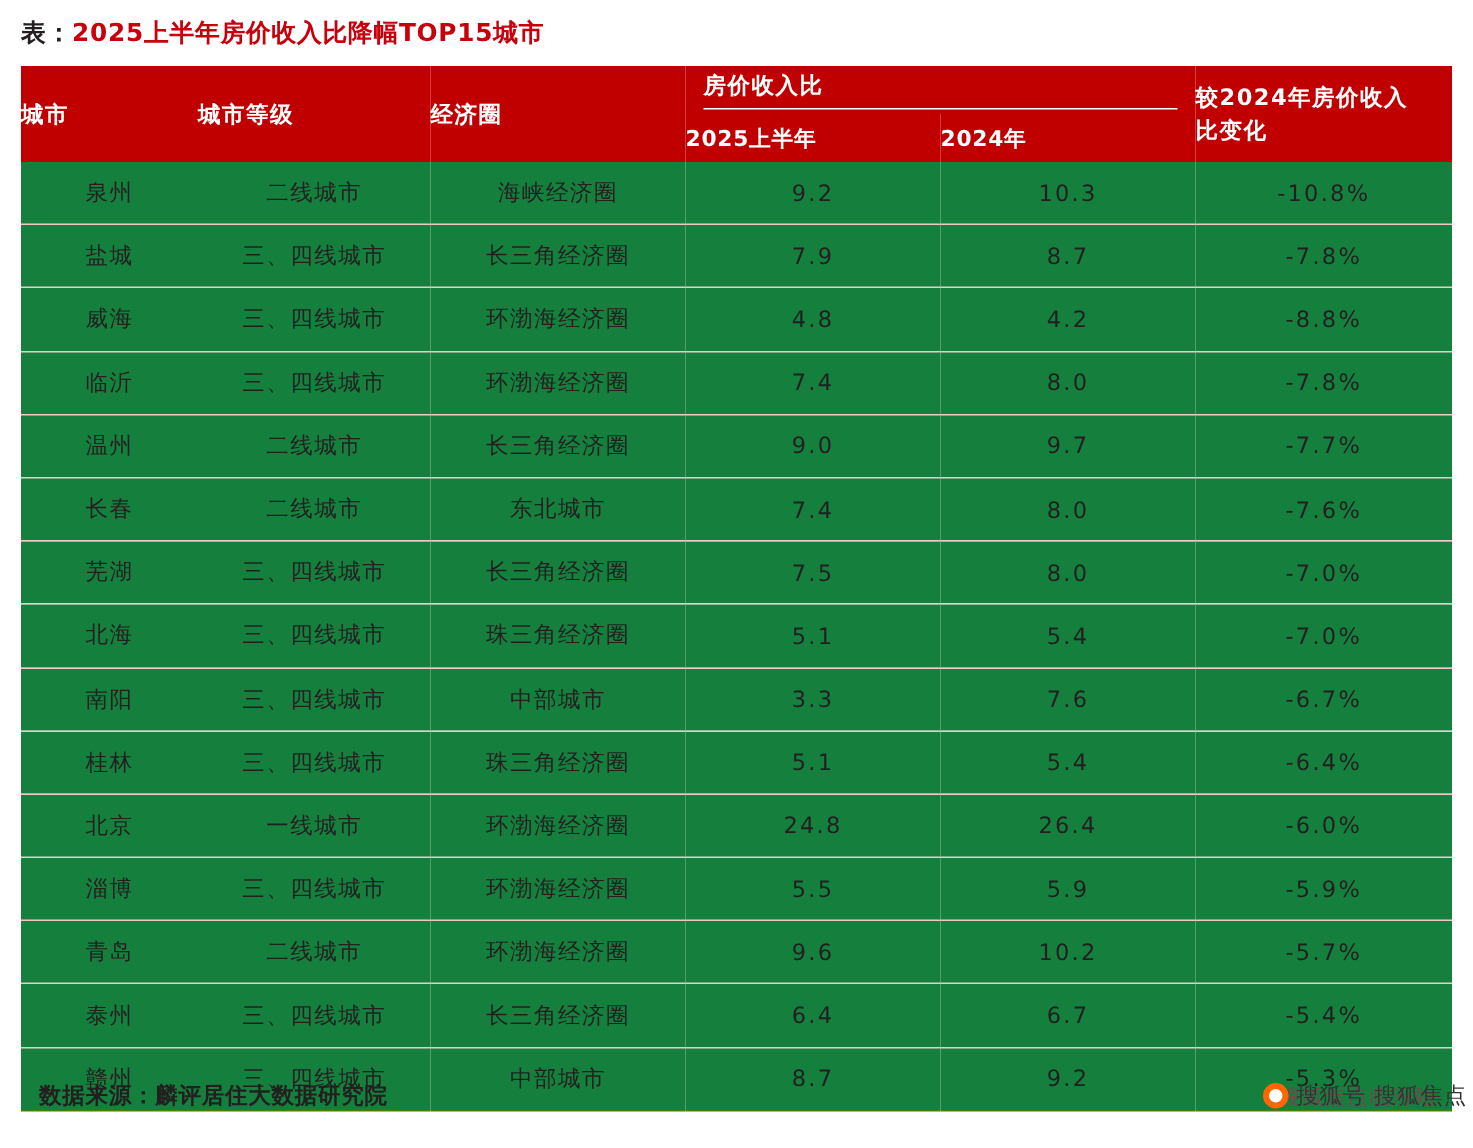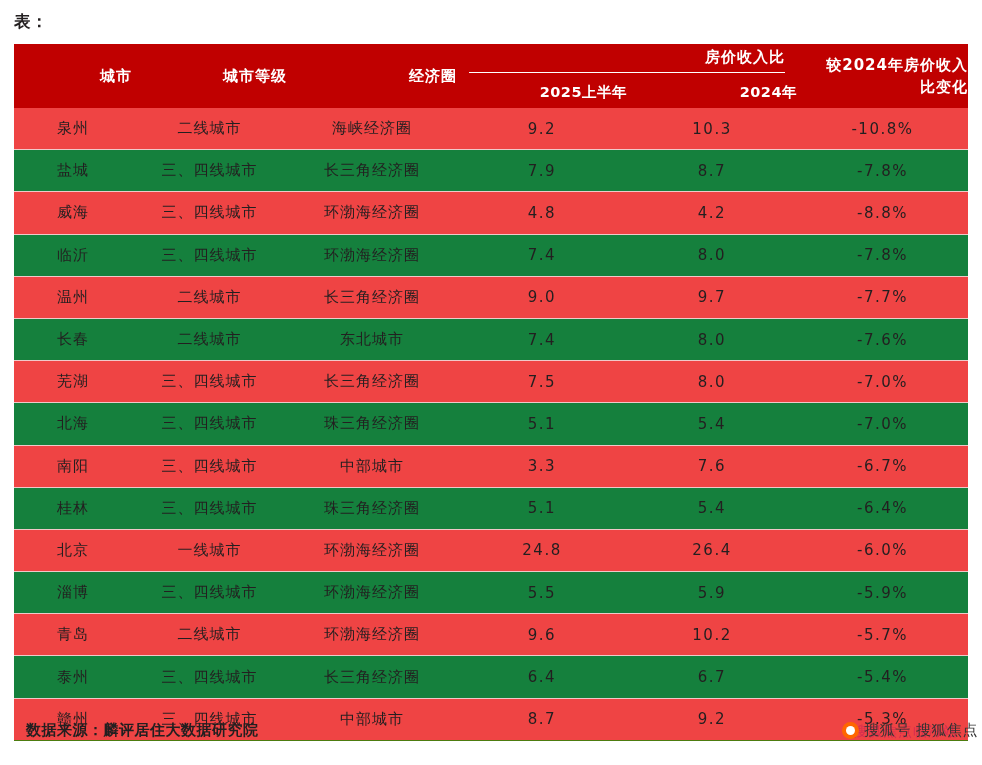--- a/index.html
+++ b/index.html
@@ -50,21 +50,21 @@
   }
   table.main {
     border-collapse: collapse;
     width: 954px;
     table-layout: fixed;
   }
   thead td, thead th {
     background: #c00000;
     color: #ffffff;
     font-weight: bold;
-    text-align: right;
+    text-align: left;
     vertical-align: middle;
     font-size: 15px;
     letter-spacing: 1px;
     padding: 0;
   }
   .hdr-top {
     height: 32px;
   }
   .hdr-bot {
     height: 32px;
@@ -91,21 +91,21 @@
     height: 41.2px;
     text-align: center;
     vertical-align: middle;
     font-size: 15px;
     color: #231f20;
     border-bottom: 1px solid #f0c9c9;
     padding: 0;
     letter-spacing: 1px;
   }
   tbody tr.odd td {
-    background: #ef4444;
+    background: #15803d;
   }
   tbody tr.even td {
     background: #15803d;
   }
   tbody td.num {
     font-family: "DejaVu Sans", "Liberation Sans", sans-serif;
     letter-spacing: 1.5px;
   }
   tbody tr:last-child td {
     border-bottom: 1px solid #4d7c0f;
@@ -180,20 +180,21 @@
     white-space: nowrap;
   }
 </style>
 </head>
 <body>
 
 <div class="page">
 
   <div class="title-row">
     <span class="title-label">表：</span>
+    <span class="title-text">2025上半年房价收入比降幅TOP15城市</span>
   </div>
 
   <div class="table-wrap">
     <table class="main">
       <colgroup>
         <col class="c-city">
         <col class="c-tier">
         <col class="c-zone">
         <col class="c-h1">
         <col class="c-2024">

